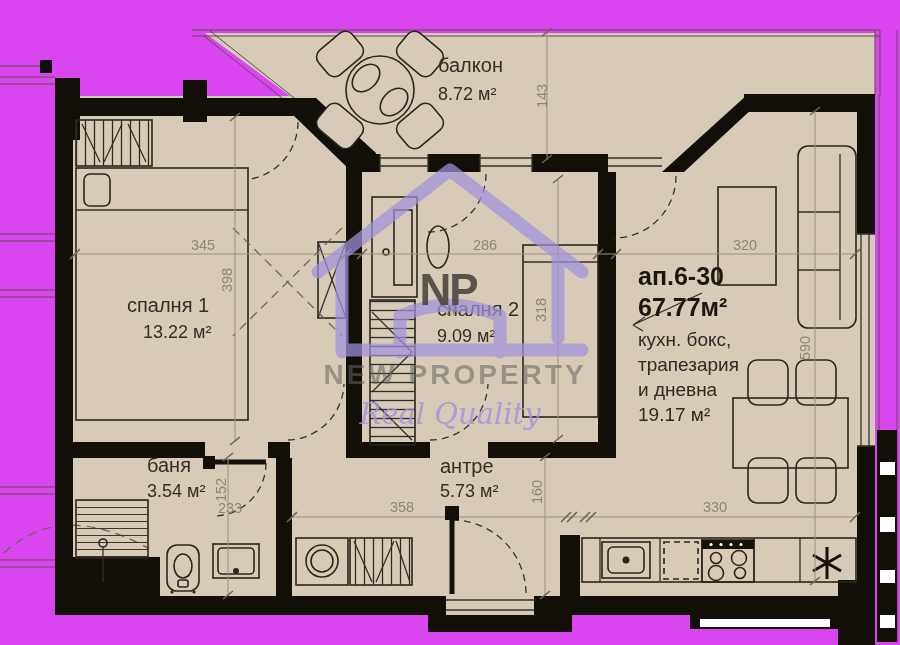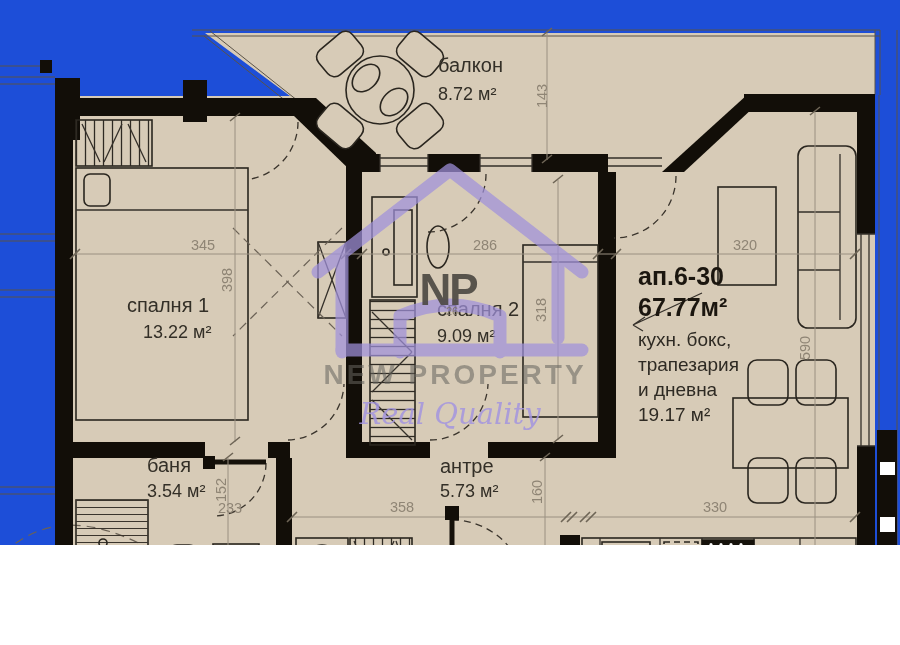--- a/index.html
+++ b/index.html
@@ -1,16 +1,16 @@
 <!DOCTYPE html>
 <html><head>
 <meta charset="utf-8">
 <style>
   html,body{margin:0;padding:0;background:#ffffff;}
-  .page{position:relative;width:900px;height:545px;background:#1d4ed8;overflow:hidden;
+  .page{position:relative;width:900px;height:645px;background:#d946ef;overflow:hidden;
         font-family:"Liberation Sans",sans-serif;}
   svg{position:absolute;left:0;top:0;}
   .floor{fill:#d7cbb7;}
   .wall{fill:#120e08;}
   .thin{stroke:#35302a;stroke-width:1.3;fill:none;}
   .thin2{stroke:#5a5347;stroke-width:1;fill:none;}
   .furn{stroke:#2a261f;stroke-width:1.6;fill:#d7cbb7;}
   .furnN{stroke:#2a261f;stroke-width:1.6;fill:none;}
   .dash{stroke:#3a342c;stroke-width:1.3;fill:none;stroke-dasharray:7 5;}
   .dashT{stroke:#6b6256;stroke-width:1.2;fill:none;stroke-dasharray:9 6;}

